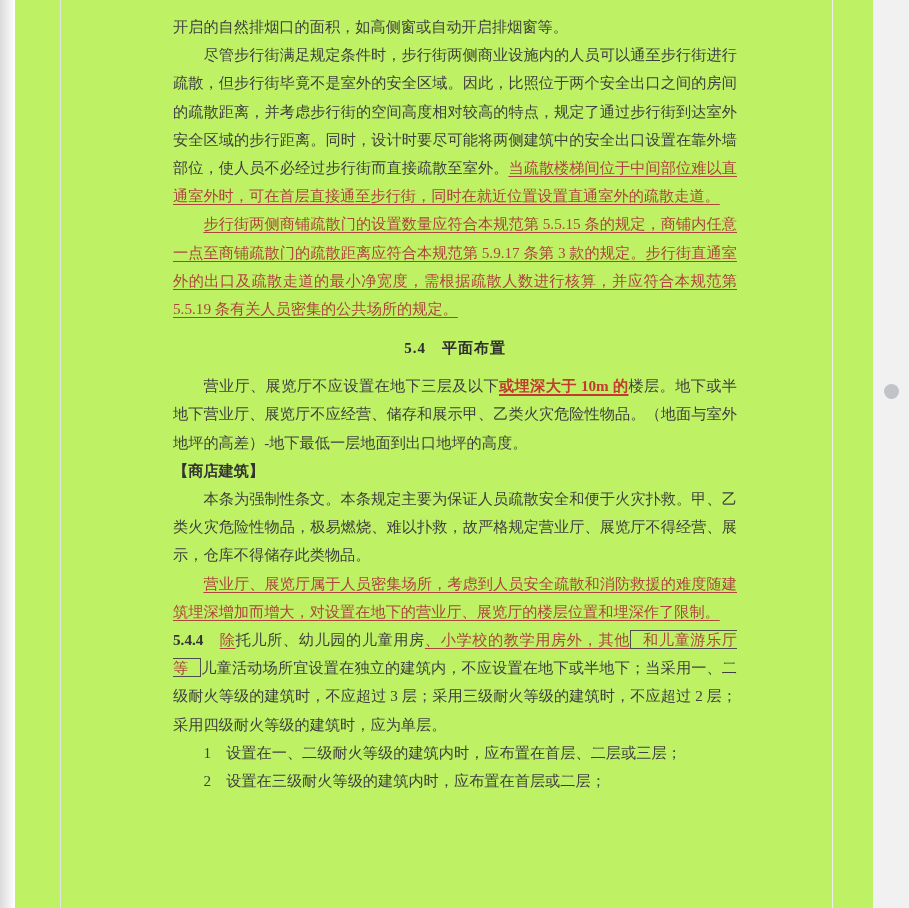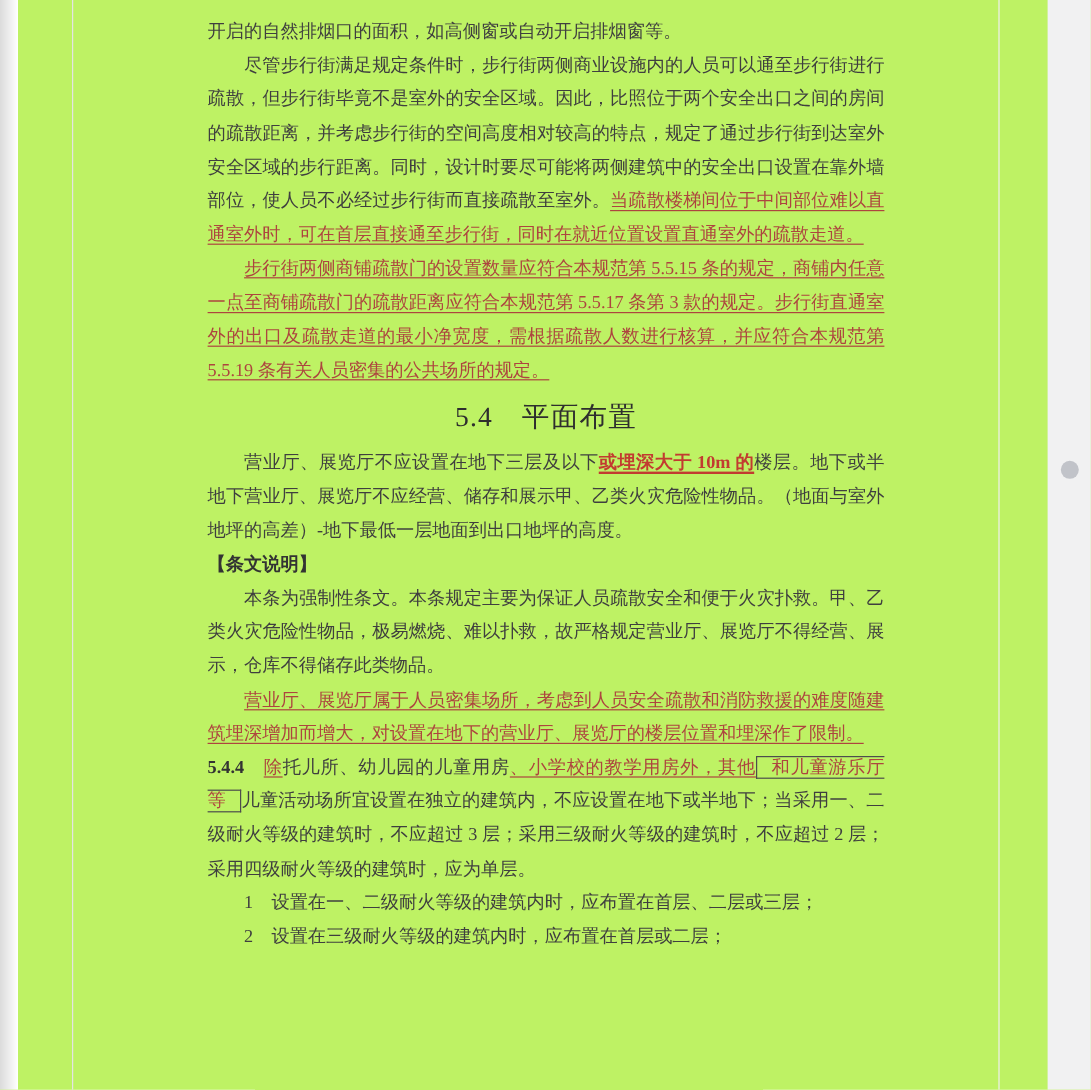--- a/index.html
+++ b/index.html
@@ -20,21 +20,21 @@
   .scroll-track{position:absolute;top:0;right:0;width:36px;height:908px;background:var(--track);}
   .scroll-thumb{position:absolute;top:384px;left:11px;width:15px;height:15px;border-radius:50%;background:var(--thumb);}
   .doc-text{
     position:absolute;left:173px;top:13px;width:564px;
     font-size:15.2px;line-height:28.2px;color:var(--body);
     text-align:justify;text-justify:inter-ideograph;
   }
   .doc-text p{margin:0;padding:0;text-align:justify;}
   p.indent{text-indent:2em;}
   p.heading{
-    text-align:center;font-weight:normal;font-size:23px;color:#2e2e2e;
+    text-align:center;font-weight:bold;font-size:15px;color:#2e2e2e;
     margin:10px 0 9px 0;text-indent:0;letter-spacing:1px;line-height:30px;
   }
   .run-normal{color:var(--body);}
   .run-bold{color:#333333;font-weight:bold;}
   .run-boldNum{color:#333333;font-weight:bold;}
   .run-red{color:var(--red);text-decoration:underline;text-decoration-thickness:1px;text-underline-offset:3px;}
   .run-redBold{color:var(--redBold);font-weight:bold;text-decoration:underline;text-decoration-thickness:1.5px;text-underline-offset:3px;}
   .run-boxed{color:var(--red);border:1.5px solid var(--boxBorder);padding:0 12px;}
 </style>
 </head>
@@ -42,26 +42,26 @@
 
 <div class="viewport">
   <div class="left-shadow"></div>
   <div class="page-edge-left"></div>
   <div class="page-edge-right"></div>
 
   <div class="doc-text">
     <div>
         <p class=""><span class="run-normal">开启的自然排烟口的面积，如高侧窗或自动开启排烟窗等。</span></p>
         <p class="indent"><span class="run-normal">尽管步行街满足规定条件时，步行街两侧商业设施内的人员可以通至步行街进行疏散，但步行街毕竟不是室外的安全区域。因此，比照位于两个安全出口之间的房间的疏散距离，并考虑步行街的空间高度相对较高的特点，规定了通过步行街到达室外安全区域的步行距离。同时，设计时要尽可能将两侧建筑中的安全出口设置在靠外墙部位，使人员不必经过步行街而直接疏散至室外。</span><span class="run-red">当疏散楼梯间位于中间部位难以直通室外时，可在首层直接通至步行街，同时在就近位置设置直通室外的疏散走道。</span></p>
-        <p class="indent"><span class="run-red">步行街两侧商铺疏散门的设置数量应符合本规范第 5.5.15 条的规定，商铺内任意一点至商铺疏散门的疏散距离应符合本规范第 5.5.17 条第 3 款的规定。步行街直通室外的出口及疏散走道的最小净宽度，需根据疏散人数进行核算，并应符合本规范第 5.5.19 条有关人员密集的公共场所的规定。</span></p>
+        <p class="indent"><span class="run-red">步行街两侧商铺疏散门的设置数量应符合本规范第 5.5.15 条的规定，商铺内任意一点至商铺疏散门的疏散距离应符合本规范第 5.9.17 条第 3 款的规定。步行街直通室外的出口及疏散走道的最小净宽度，需根据疏散人数进行核算，并应符合本规范第 5.5.19 条有关人员密集的公共场所的规定。</span></p>
       </div>
     <p class="heading">5.4　平面布置</p>
     <div>
         <p class="indent"><span class="run-normal">营业厅、展览厅不应设置在地下三层及以下</span><span class="run-redBold">或埋深大于 10m 的</span><span class="run-normal">楼层。地下或半地下营业厅、展览厅不应经营、储存和展示甲、乙类火灾危险性物品。（地面与室外地坪的高差）-地下最低一层地面到出口地坪的高度。</span></p>
-        <p class=""><span class="run-bold">【条文说明】</span></p>
+        <p class=""><span class="run-bold">【商店建筑】</span></p>
         <p class="indent"><span class="run-normal">本条为强制性条文。本条规定主要为保证人员疏散安全和便于火灾扑救。甲、乙类火灾危险性物品，极易燃烧、难以扑救，故严格规定营业厅、展览厅不得经营、展示，仓库不得储存此类物品。</span></p>
         <p class="indent"><span class="run-red">营业厅、展览厅属于人员密集场所，考虑到人员安全疏散和消防救援的难度随建筑埋深增加而增大，对设置在地下的营业厅、展览厅的楼层位置和埋深作了限制。</span></p>
         <p class=""><span class="run-boldNum">5.4.4　</span><span class="run-red">除</span><span class="run-normal">托儿所、幼儿园的儿童用房</span><span class="run-red">、小学校的教学用房外，其他</span><span class="run-boxed">和儿童游乐厅等</span><span class="run-normal">儿童活动场所宜设置在独立的建筑内，不应设置在地下或半地下；当采用一、二级耐火等级的建筑时，不应超过 3 层；采用三级耐火等级的建筑时，不应超过 2 层；采用四级耐火等级的建筑时，应为单层。</span></p>
         <p class="indent"><span class="run-normal">1　设置在一、二级耐火等级的建筑内时，应布置在首层、二层或三层；</span></p>
         <p class="indent"><span class="run-normal">2　设置在三级耐火等级的建筑内时，应布置在首层或二层；</span></p>
       </div>
   </div>
 
   <div class="scroll-track">
     <div class="scroll-thumb"></div>

